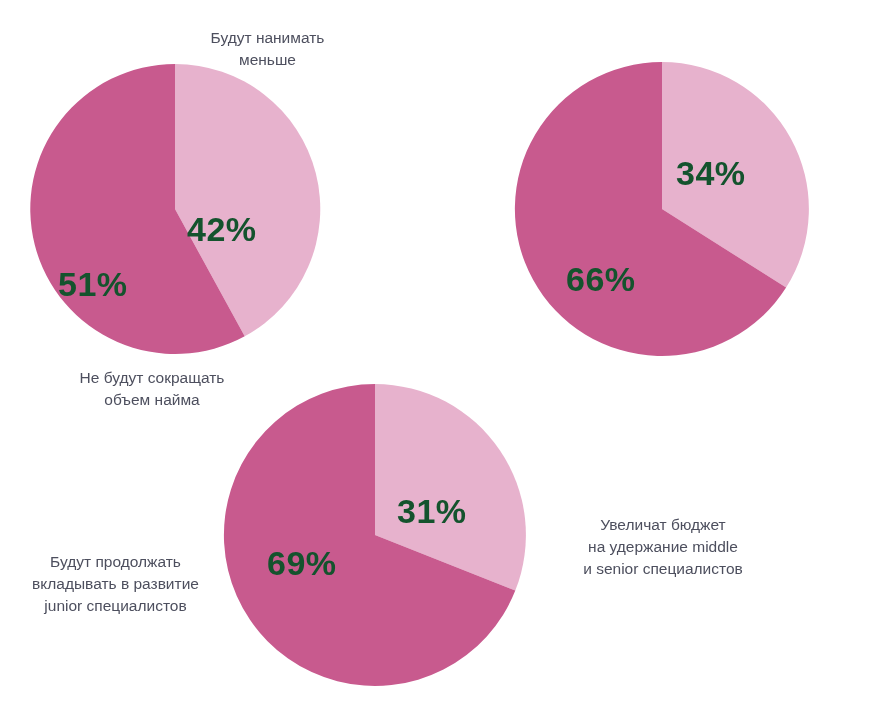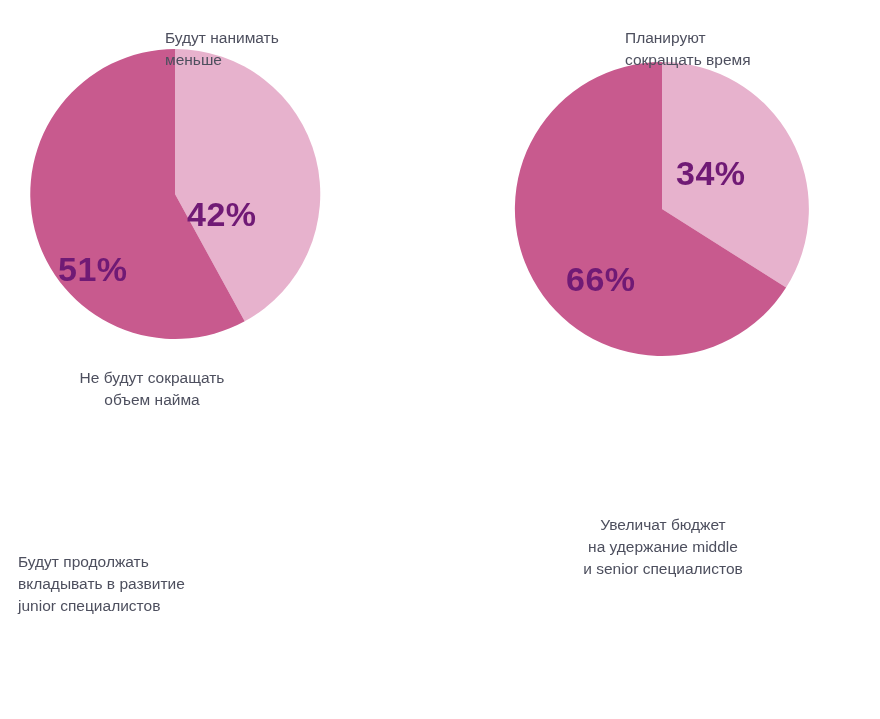--- a/index.html
+++ b/index.html
@@ -20,44 +20,44 @@
   }
   .pie-wrap {
     position: absolute;
   }
   .pie-svg {
     display: block;
     overflow: visible;
   }
   .slice-label {
     position: absolute;
-    color: #701a75;
+    color: #14532d;
     font-weight: bold;
     font-size: 34px;
     letter-spacing: 0.5px;
     line-height: 1;
     white-space: nowrap;
     user-select: none;
   }
   .cat-label {
     position: absolute;
     color: #4d4f5e;
     font-size: 15.5px;
     line-height: 1.42;
     white-space: pre-line;
   }
-  .cat-label.right-align { text-align: left; }
+  .cat-label.right-align { text-align: center; }
   .cat-label.left-align  { text-align: center; }
 </style>
 </head>
 <body>
 
 <div id="stage">
 
-  <div class="pie-wrap" style="left:30px; top:49px; width:290px; height:290px;">
+  <div class="pie-wrap" style="left:30px; top:64px; width:290px; height:290px;">
     <svg class="pie-svg" width="290" height="290" viewBox="0 0 290 290">
 
       <path fill="#e7b2cd" d="M 145 145 L 145 0 A 145 145 0 0 1 214.7 272.3 Z"></path>
 
       <path fill="#c85a8e" d="M 145 145 L 214.7 272.3 A 145 145 0 1 1 145 0 Z"></path>
     </svg>
     <div class="slice-label" style="left:157px; top:148px;">42%</div>
     <div class="slice-label" style="left:28px; top:203px;">51%</div>
   </div>
 
@@ -71,24 +71,32 @@
     <svg class="pie-svg" width="294" height="294" viewBox="0 0 294 294">
 
       <path fill="#e7b2cd" d="M 147 147 L 147 0 A 147 147 0 0 1 271.1 225.6 Z"></path>
 
       <path fill="#c85a8e" d="M 147 147 L 271.1 225.6 A 147 147 0 1 1 147 0 Z"></path>
     </svg>
     <div class="slice-label" style="left:161px; top:94px;">34%</div>
     <div class="slice-label" style="left:51px; top:200px;">66%</div>
   </div>
 
-  <div class="cat-label right-align" style="left:625px; top:27px; width:235px;">Планируют
-сокращать время</div>
 
 
+  <div class="pie-wrap" style="left:224px; top:384px; width:302px; height:302px;">
+    <svg class="pie-svg" width="302" height="302" viewBox="0 0 302 302">
+
+      <path fill="#e7b2cd" d="M 151 151 L 151 0 A 151 151 0 0 1 291.3 206.6 Z"></path>
+
+      <path fill="#c85a8e" d="M 151 151 L 291.3 206.6 A 151 151 0 1 1 151 0 Z"></path>
+    </svg>
+    <div class="slice-label" style="left:173px; top:110px;">31%</div>
+    <div class="slice-label" style="left:43px; top:162px;">69%</div>
+  </div>
 
   <div class="cat-label right-align" style="left:18px; top:551px; width:195px;">Будут продолжать
 вкладывать в развитие
 junior специалистов</div>
 
   <div class="cat-label left-align" style="left:528px; top:514px; width:270px;">Увеличат бюджет
 на удержание middle
 и senior специалистов</div>
 
 </div>

